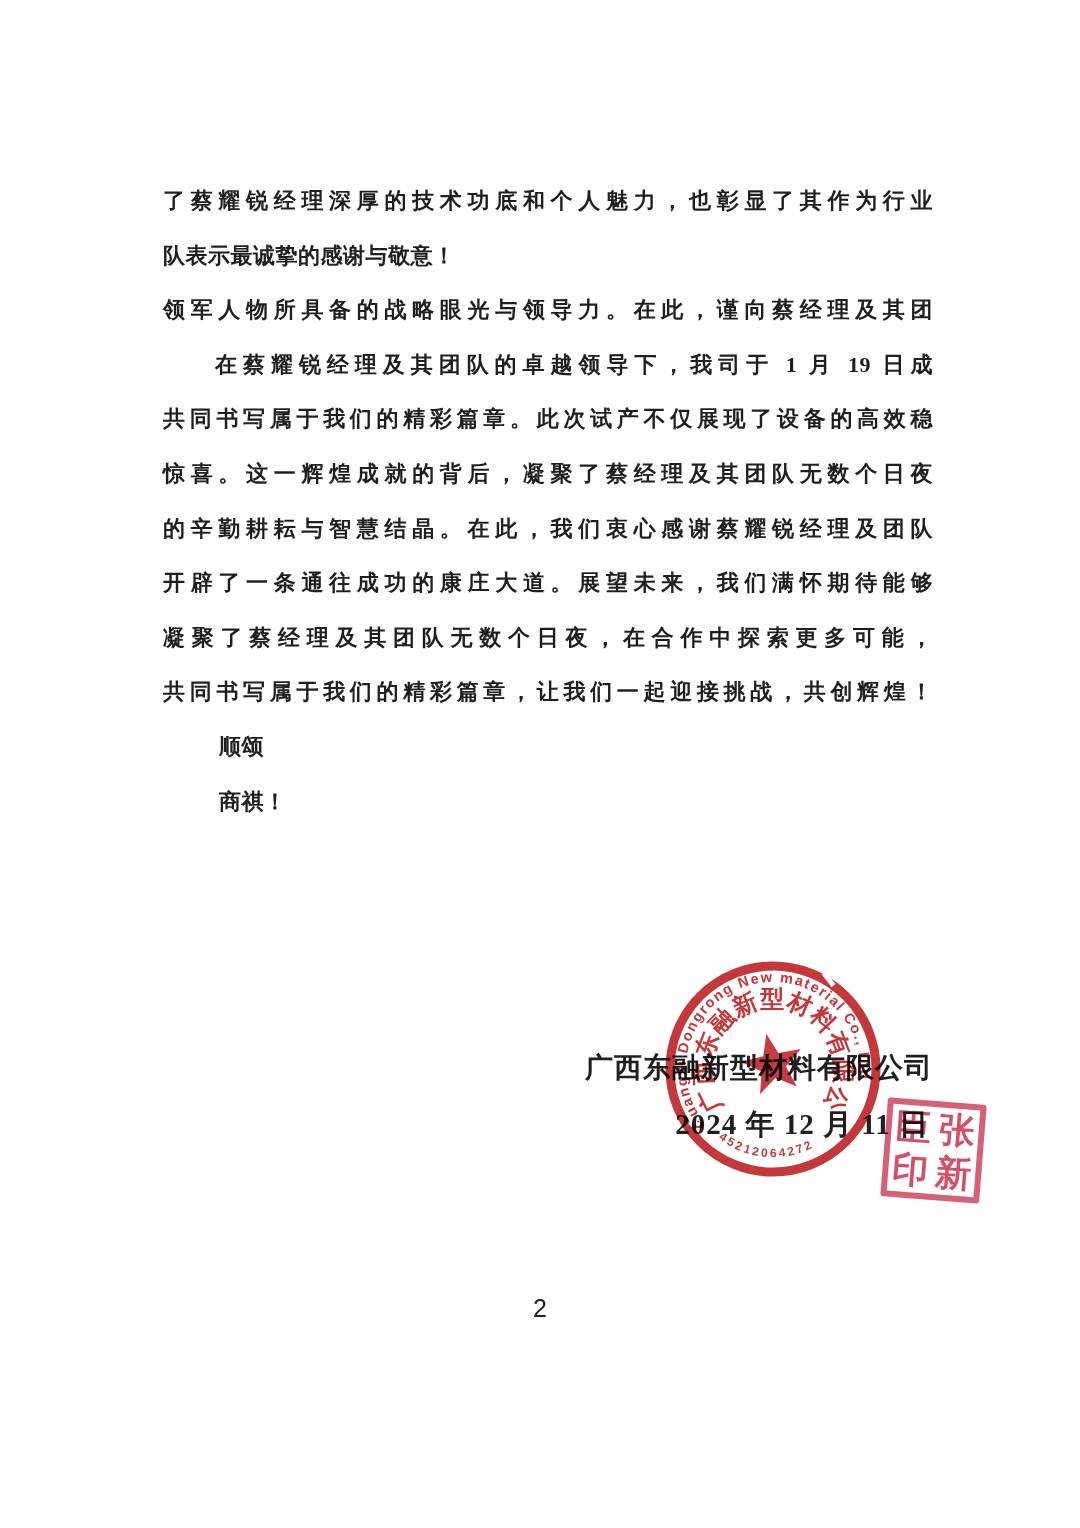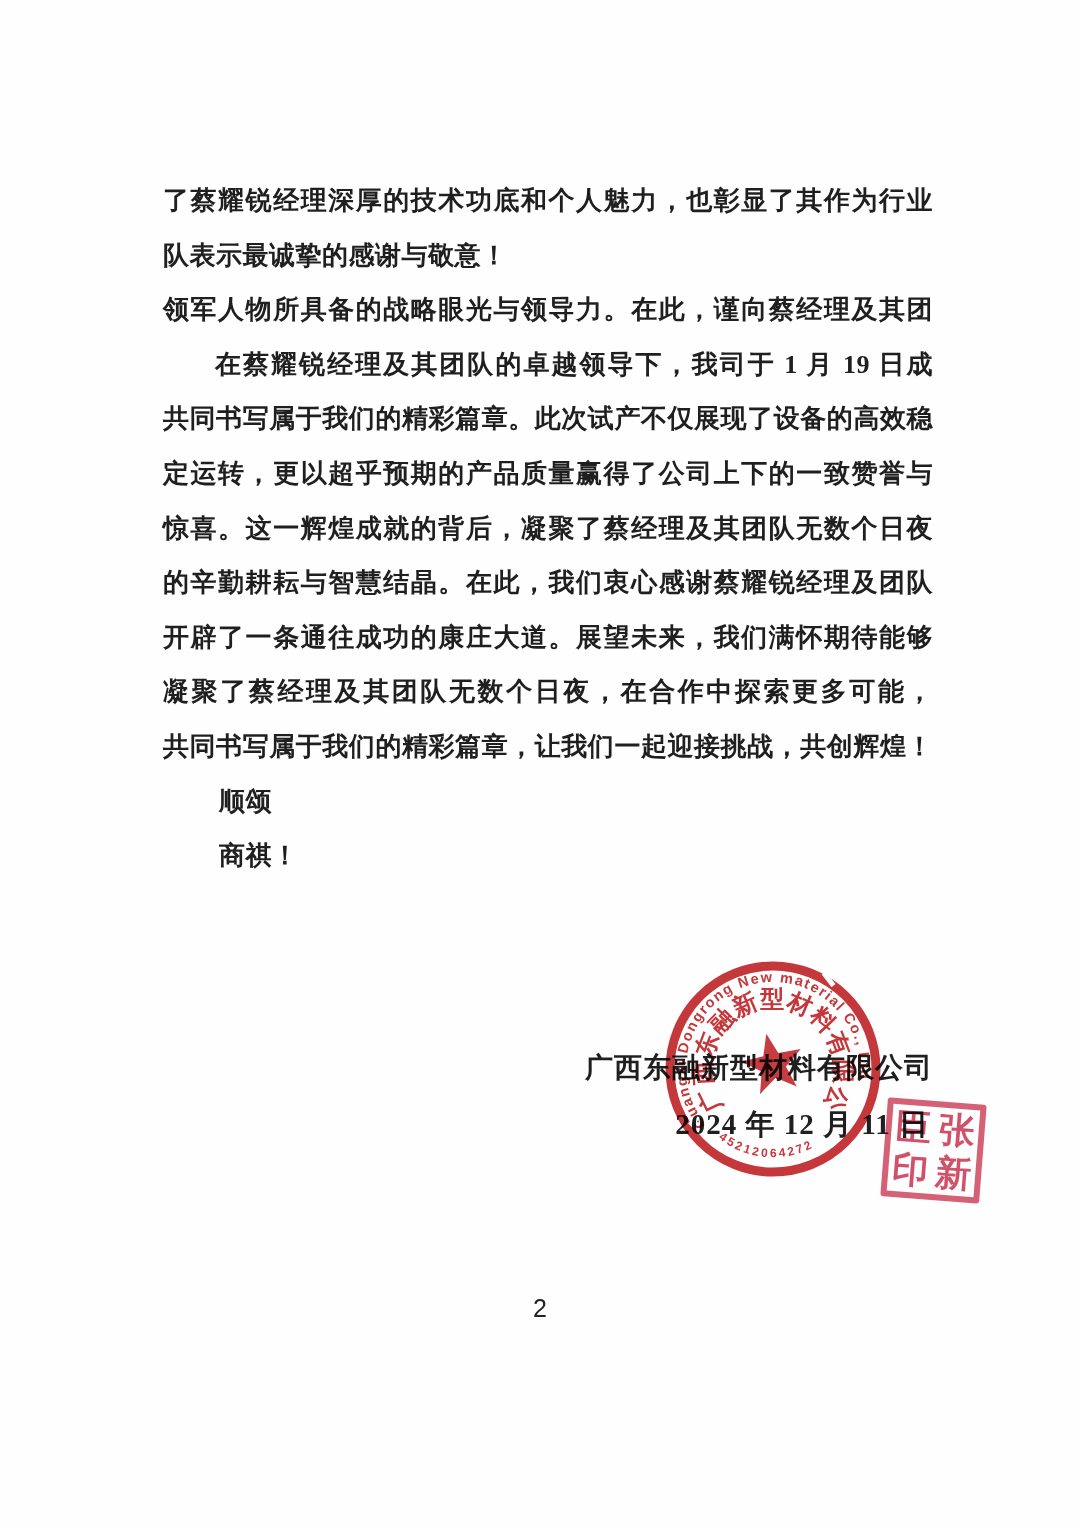--- a/index.html
+++ b/index.html
@@ -11,21 +11,21 @@
     overflow:hidden;
     font-family:"Liberation Serif","DejaVu Serif",serif;
     color:#1f1f1f;
   }
   
   .body-block{
     position:absolute;left:163px;top:174px;width:770px;
   }
   .line{
     height:54.6px;line-height:54.6px;
-    font-size:26px;font-weight:600;
+    font-size:22px;font-weight:600;
     letter-spacing:.5px;
     white-space:nowrap;
     text-align:justify;text-align-last:justify;
   }
   .line.short{text-align:left;text-align-last:left;}
   .line.indent{text-indent:52px;}
   .line.closing{text-align:right;text-align-last:left;padding-left:56px;}
   
   .sig-company{
     position:absolute;left:163px;top:1048px;width:770px;
@@ -72,21 +72,20 @@
 <body>
 
 <div class="page">
 
   <div class="body-block">
     <div class="line">了蔡耀锐经理深厚的技术功底和个人魅力，也彰显了其作为行业</div>
     <div class="line short">队表示最诚挚的感谢与敬意！</div>
     <div class="line">领军人物所具备的战略眼光与领导力。在此，谨向蔡经理及其团</div>
     <div class="line indent">在蔡耀锐经理及其团队的卓越领导下，我司于 1 月 19 日成</div>
     <div class="line">共同书写属于我们的精彩篇章。此次试产不仅展现了设备的高效稳</div>
-    <div class="line">定运转，更以超乎预期的产品质量赢得了公司上下的一致赞誉与</div>
     <div class="line">惊喜。这一辉煌成就的背后，凝聚了蔡经理及其团队无数个日夜</div>
     <div class="line">的辛勤耕耘与智慧结晶。在此，我们衷心感谢蔡耀锐经理及团队</div>
     <div class="line">开辟了一条通往成功的康庄大道。展望未来，我们满怀期待能够</div>
     <div class="line">凝聚了蔡经理及其团队无数个日夜，在合作中探索更多可能，</div>
     <div class="line">共同书写属于我们的精彩篇章，让我们一起迎接挑战，共创辉煌！</div>
     <div class="line closing">顺颂</div>
     <div class="line closing">商祺！</div>
   </div>
 
   <div class="sig-company">广西东融新型材料有限公司</div>

